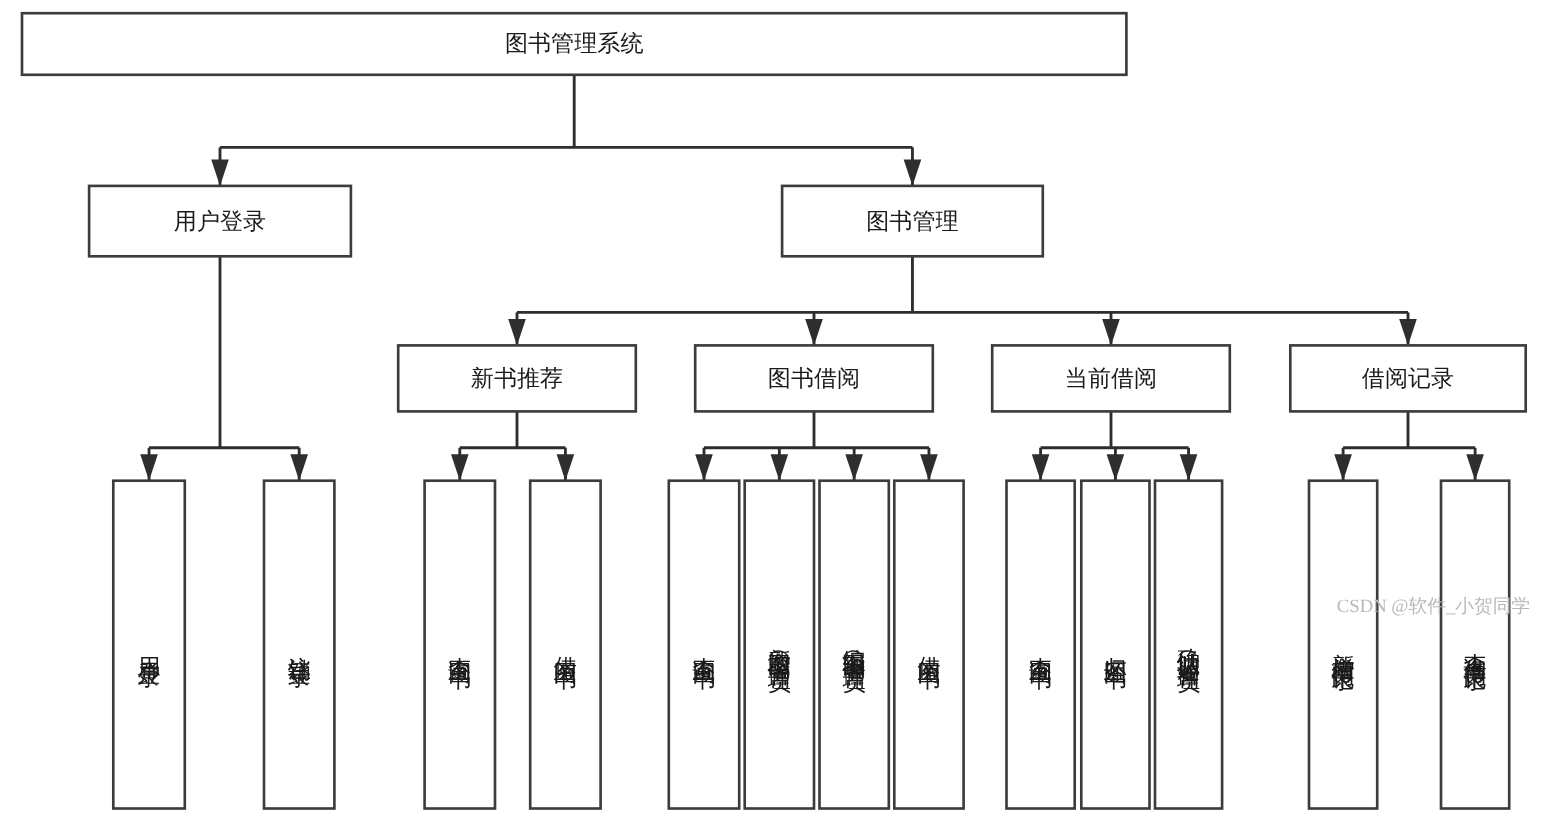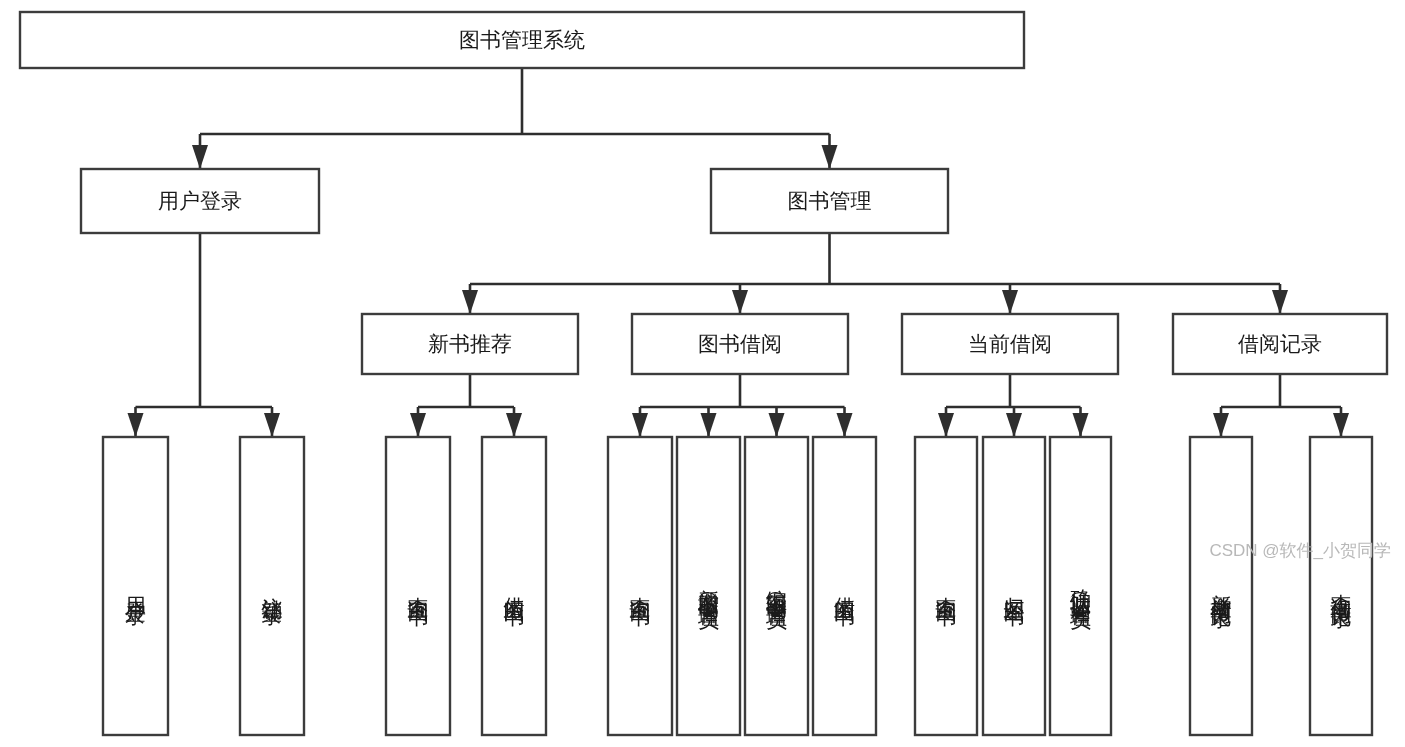--- a/index.html
+++ b/index.html
@@ -56,21 +56,21 @@
     font-size: 21px;
     writing-mode: vertical-rl;
     text-orientation: upright;
     letter-spacing: 3px;
     dominant-baseline: central;
   }
   .watermark {
     position: absolute;
     right: 14px;
     bottom: 6px;
-    font-family: Liberation Sans, sans-serif;
+    font-family: Liberation Serif, serif;
     font-size: 17px;
     color: #b8b8b8;
     white-space: nowrap;
     pointer-events: none;
     user-select: none;
   }
 </style>
 </head>
 <body>
 

